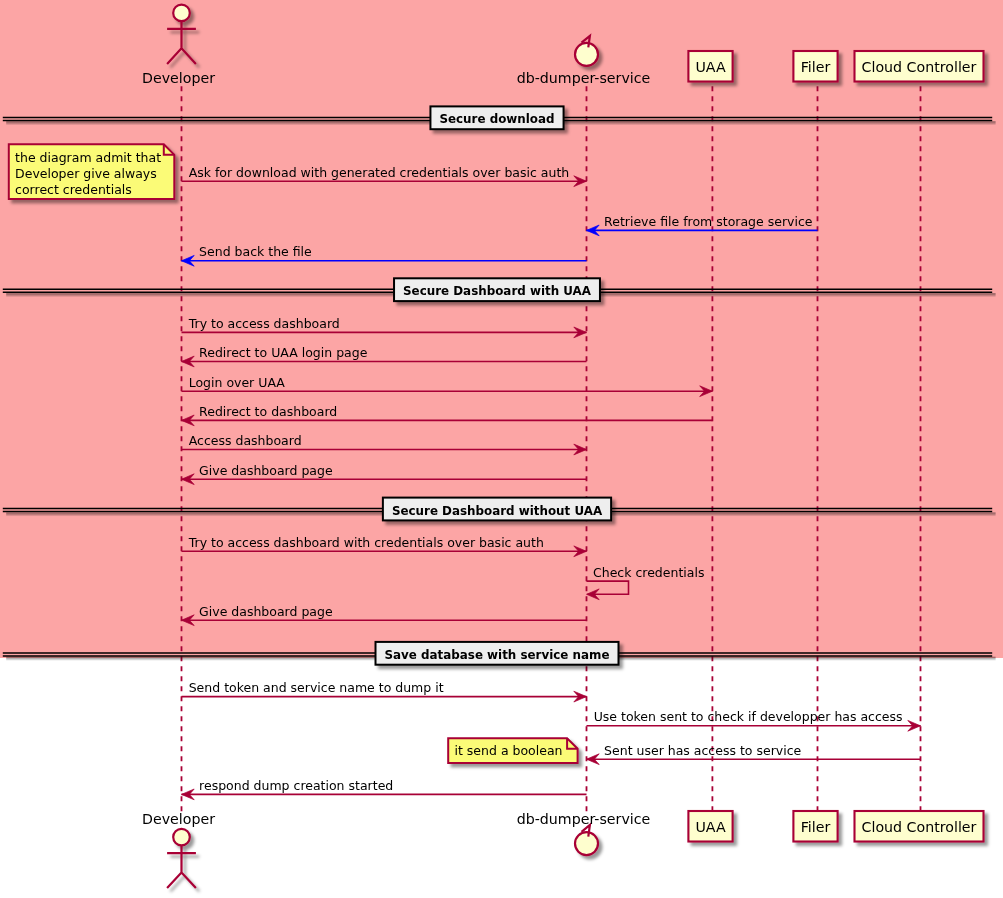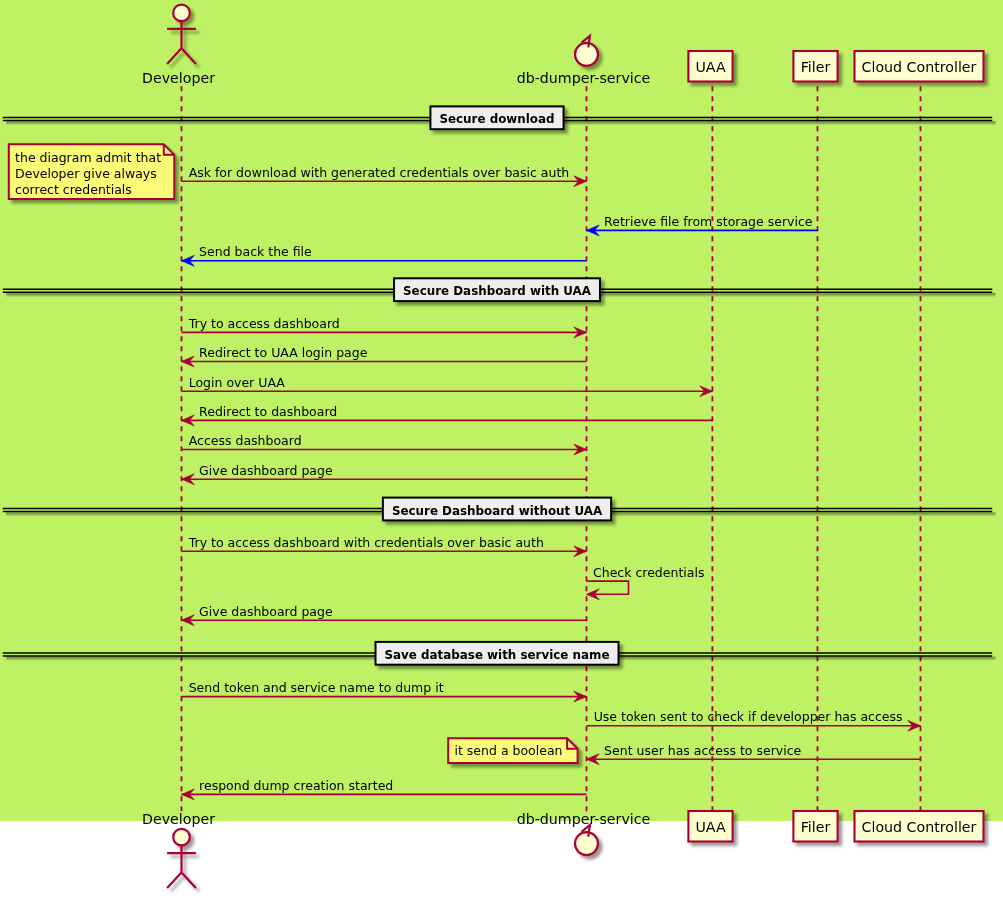--- a/index.html
+++ b/index.html
@@ -1,18 +1,18 @@
 <!DOCTYPE html>
 <html><head>
 <meta charset="utf-8">
 <title>Sequence diagram</title>
 <style>
   html,body{margin:0;padding:0;background:#ffffff;}
   body{width:1003px;height:898px;overflow:hidden;font-family:"DejaVu Sans",sans-serif;}
-  #canvas{position:relative;width:1003px;height:821px;background:#bef264;}
+  #canvas{position:relative;width:1003px;height:658px;background:#fca5a5;}
   svg{display:block;}
   svg text{font-family:"DejaVu Sans",sans-serif;}
   .msg{font-size:12.5px;fill:#000000;}
   .pname{font-size:14.2px;fill:#000000;}
   .divlabel{font-size:11.9px;font-weight:bold;fill:#000000;}
   .notetext{font-size:12.5px;fill:#000000;}
 </style>
 </head>
 <body>
 

